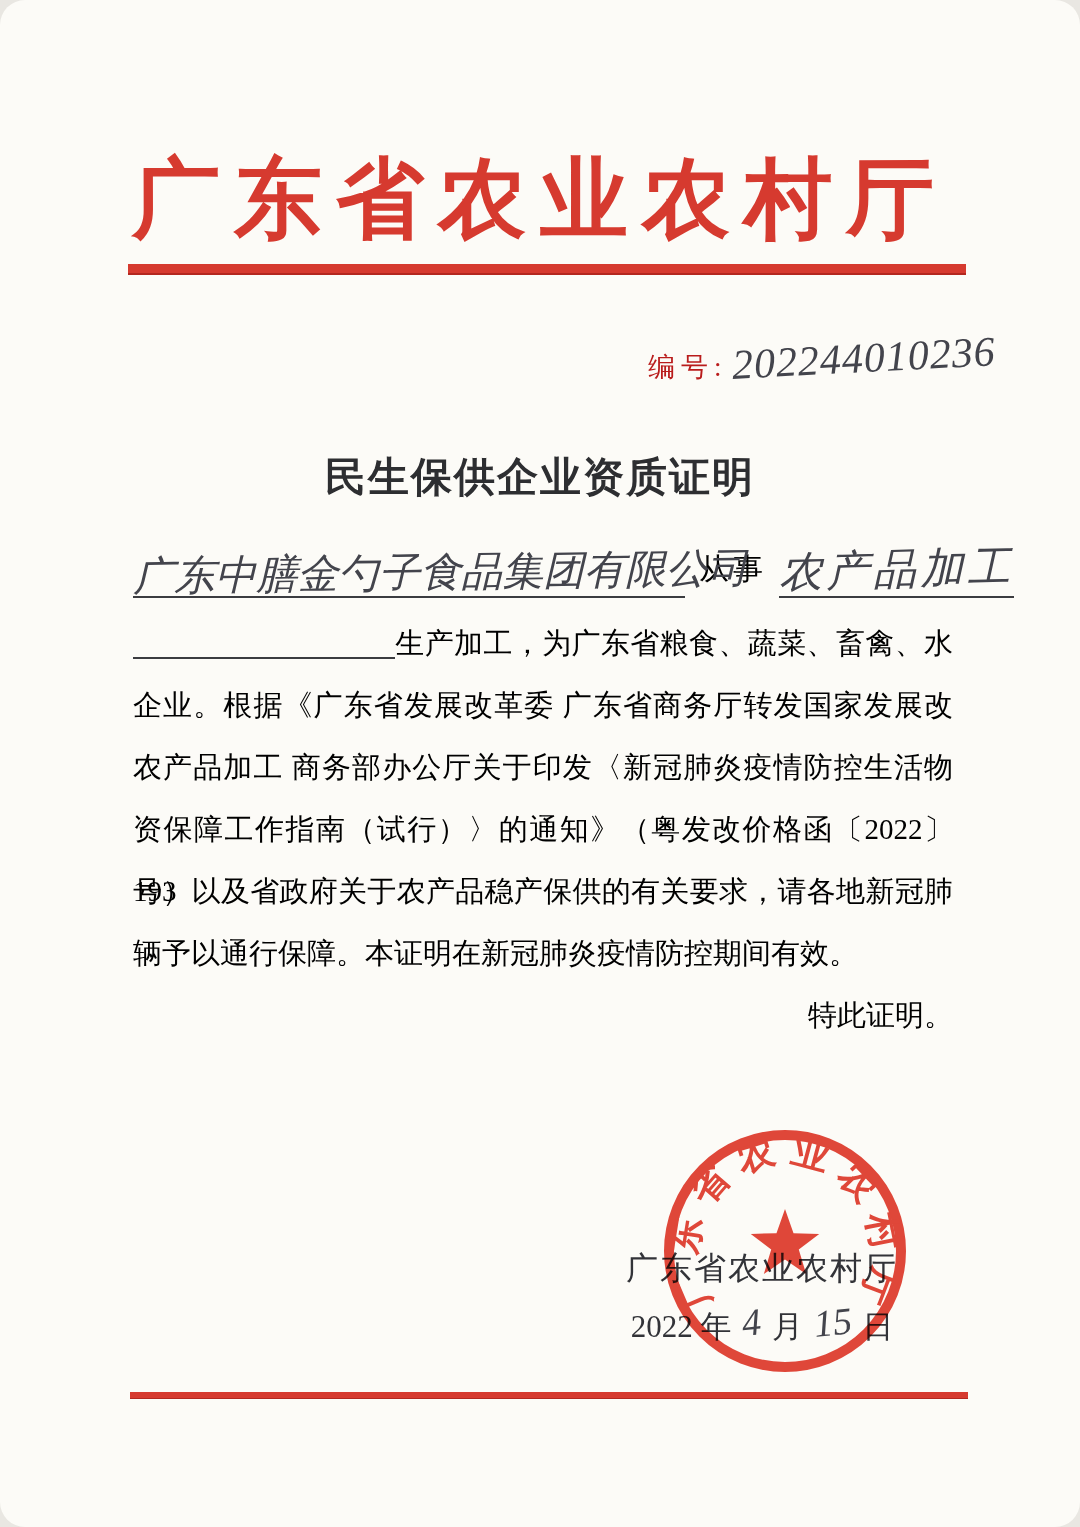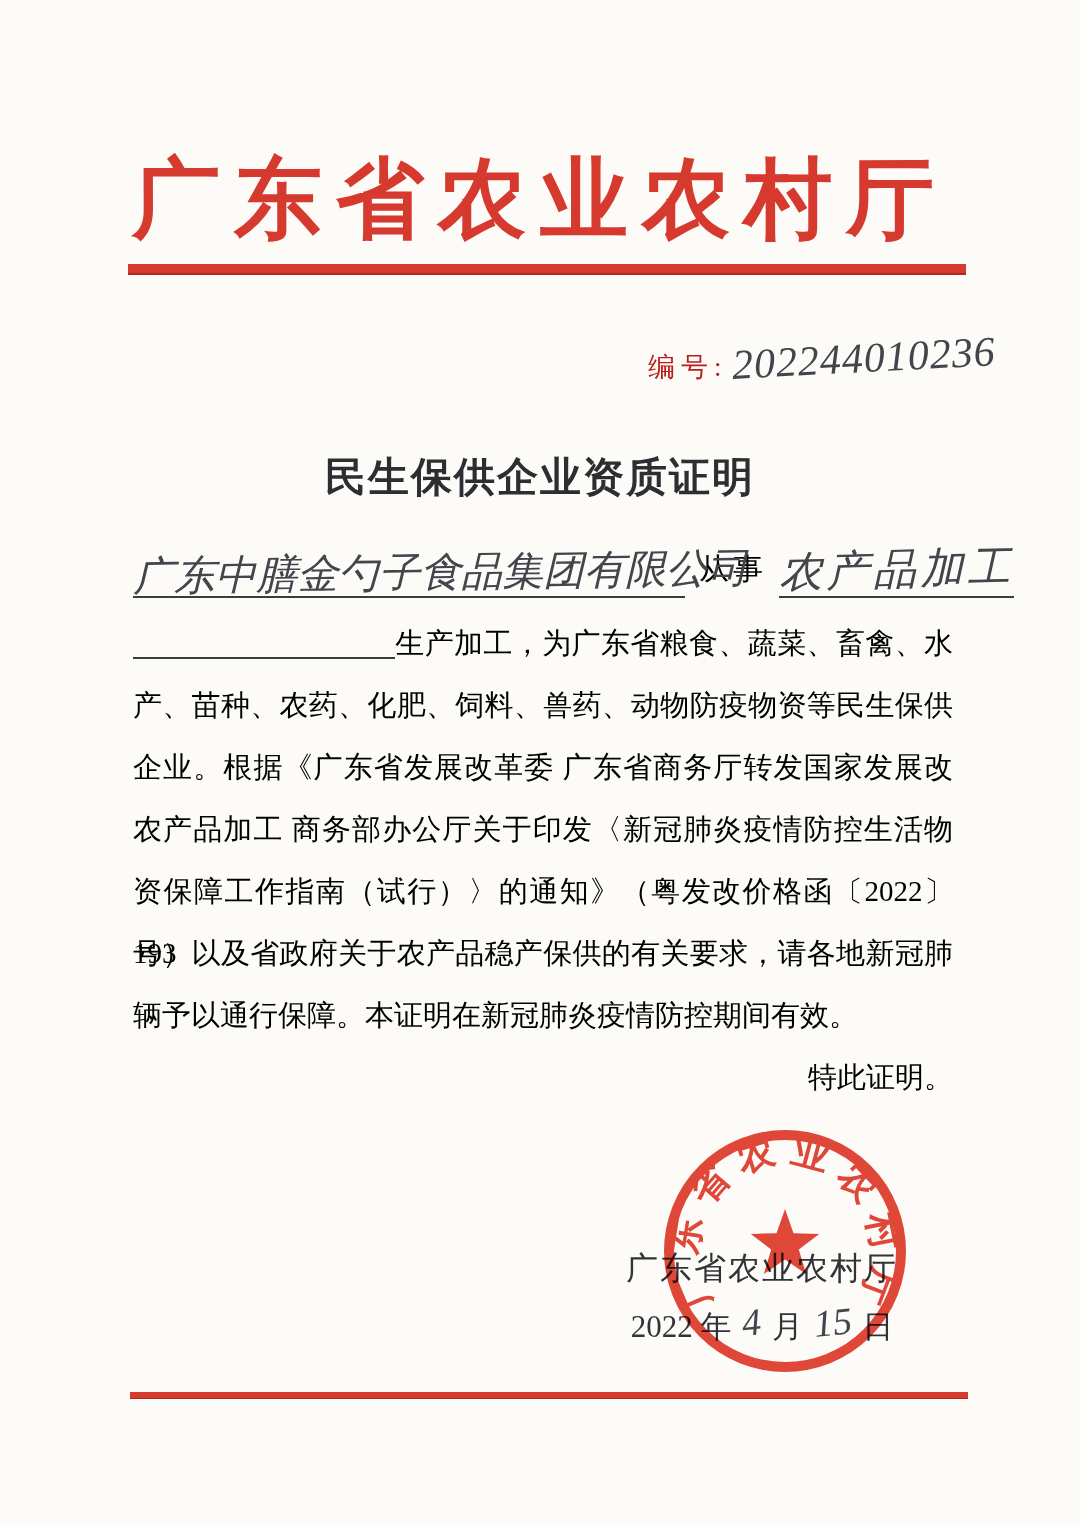--- a/index.html
+++ b/index.html
@@ -3,20 +3,21 @@
 <meta charset="utf-8">
 <style>
   html,body{margin:0;padding:0;background:#e9e7e2;}
   .page{
     position:relative;
     width:1080px;height:1527px;
     margin:0 auto;
     background:#fcfbf7;
     overflow:hidden;
     font-family:"Liberation Serif","DejaVu Serif",serif;
+    border-radius:25px;
   }
   
   .letterhead{
     position:absolute;top:140px;left:0;width:100%;
     text-align:center;
     font-size:88px;font-weight:bold;
     letter-spacing:14px;
     color:#d63a2f;
     white-space:nowrap;
   }
@@ -107,21 +108,20 @@
   <div class="title">民生保供企业资质证明</div>
 
   <div class="fillrow">
     <span class="useg useg-company"><span class="hand hand-company">广东中膳金勺子食品集团有限公司</span></span>
     <span class="congshi">从事</span>
     <span class="useg useg-business"><span class="hand hand-business">农产品加工</span></span>
   </div>
 
   <div class="bodytext">
     <div class="bline just"><span class="blank"></span><span>生产加工，为广东省粮食、蔬菜、畜禽、水</span></div>
-    <div class="bline just">产、苗种、农药、化肥、饲料、兽药、动物防疫物资等民生保供</div>
     <div class="bline just">企业。根据《广东省发展改革委 广东省商务厅转发国家发展改</div>
     <div class="bline just">农产品加工 商务部办公厅关于印发〈新冠肺炎疫情防控生活物</div>
     <div class="bline just">资保障工作指南（试行）〉的通知》（粤发改价格函〔2022〕193</div>
     <div class="bline just">号）以及省政府关于农产品稳产保供的有关要求，请各地新冠肺</div>
     <div class="bline">辆予以通行保障。本证明在新冠肺炎疫情防控期间有效。</div>
     <div class="bline closing">特此证明。</div>
   </div>
 
   <div class="signoff">
     <div class="issuer">广东省农业农村厅</div>

